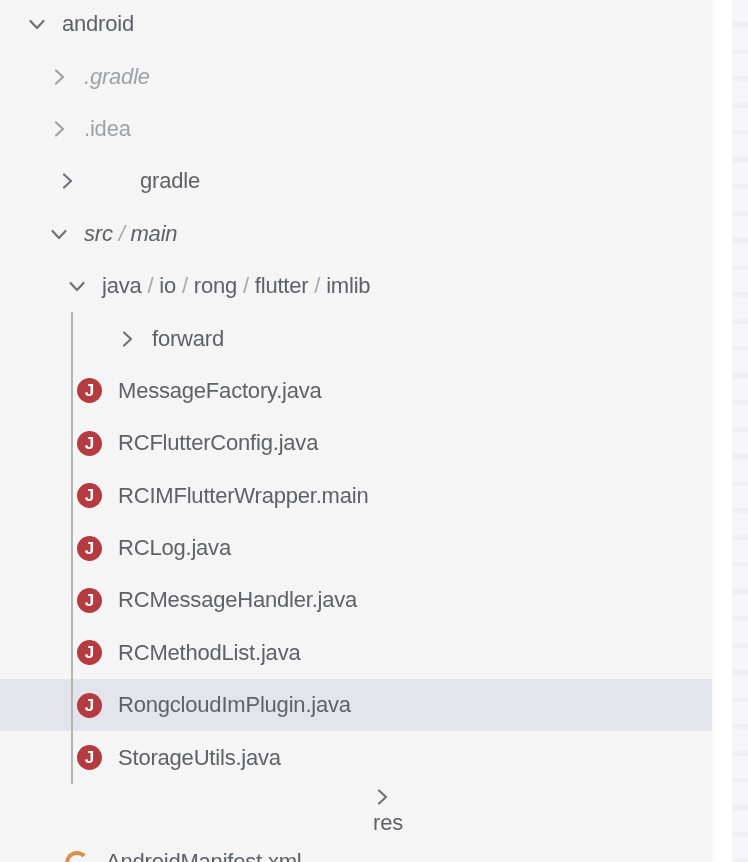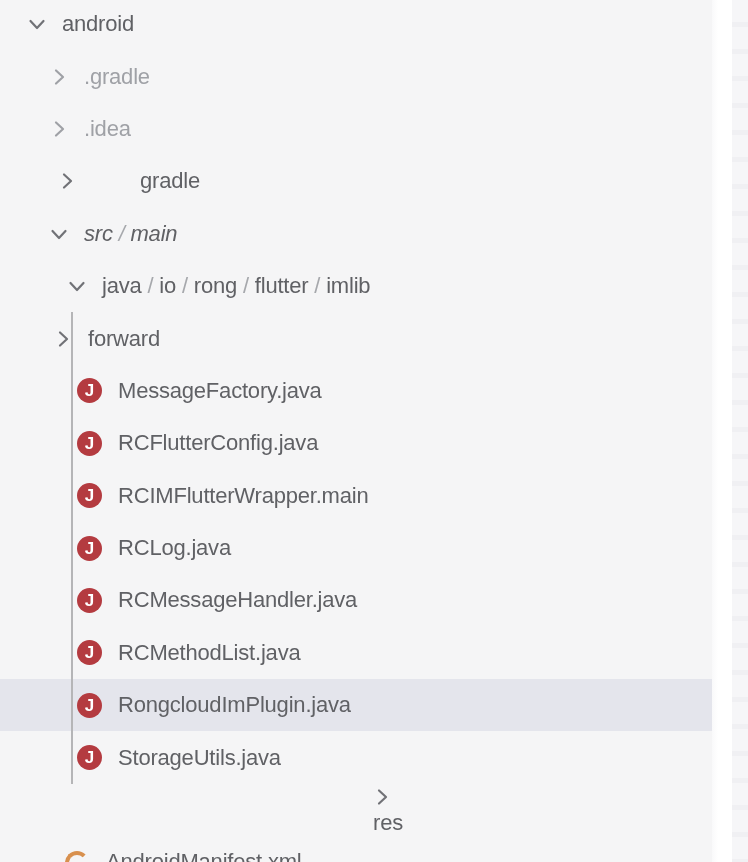--- a/index.html
+++ b/index.html
@@ -82,21 +82,21 @@
   <div class="explorer">
     <div class="tree">
         <div class="row" style="padding-left: 24px;">
           <span class="twisty expanded">
             <svg width="24" height="24" viewBox="0 0 24 24">
               <path d="M9 5.5 L16 12 L9 18.5" fill="none" stroke-width="2.2" stroke-linecap="round" stroke-linejoin="round"></path>
             </svg>
           </span>
           <span class="label">android</span>
         </div>
-        <div class="row dimmed" style="padding-left: 46px;">
+        <div class="row dimmed" style="padding-left: 46px; font-style: italic;">
           <span class="twisty">
             <svg width="24" height="24" viewBox="0 0 24 24">
               <path d="M9 5.5 L16 12 L9 18.5" fill="none" stroke-width="2.2" stroke-linecap="round" stroke-linejoin="round"></path>
             </svg>
           </span>
           <span class="label">.gradle</span>
         </div>
         <div class="row dimmed" style="padding-left: 46px;">
           <span class="twisty">
             <svg width="24" height="24" viewBox="0 0 24 24">
@@ -122,21 +122,21 @@
           <span class="label">src<span class="slash"> / </span>main</span>
         </div>
         <div class="row" style="padding-left: 64px;">
           <span class="twisty expanded">
             <svg width="24" height="24" viewBox="0 0 24 24">
               <path d="M9 5.5 L16 12 L9 18.5" fill="none" stroke-width="2.2" stroke-linecap="round" stroke-linejoin="round"></path>
             </svg>
           </span>
           <span class="label">java<span class="slash"> / </span>io<span class="slash"> / </span>rong<span class="slash"> / </span>flutter<span class="slash"> / </span>imlib</span>
         </div>
-        <div class="row" style="padding-left: 50px;">
+        <div class="row" style="padding-left: 114px;">
           <span class="twisty">
             <svg width="24" height="24" viewBox="0 0 24 24">
               <path d="M9 5.5 L16 12 L9 18.5" fill="none" stroke-width="2.2" stroke-linecap="round" stroke-linejoin="round"></path>
             </svg>
           </span>
           <span class="label">forward</span>
         </div>
         <div class="row" style="padding-left: 77px;">
           <span class="java-badge">J</span>
           <span class="label">MessageFactory.java</span>

